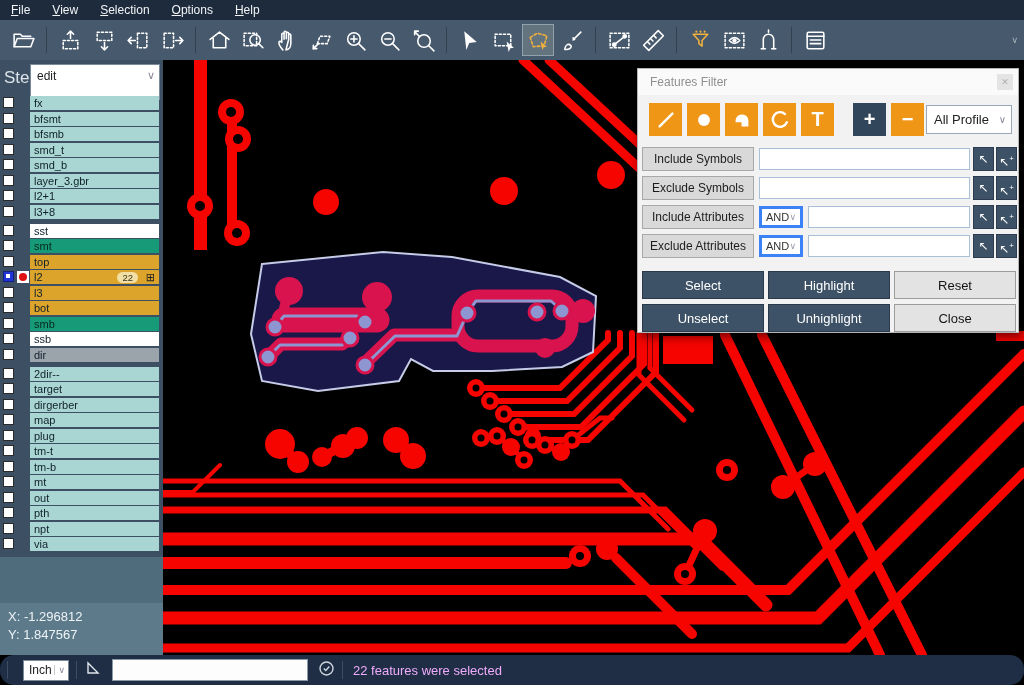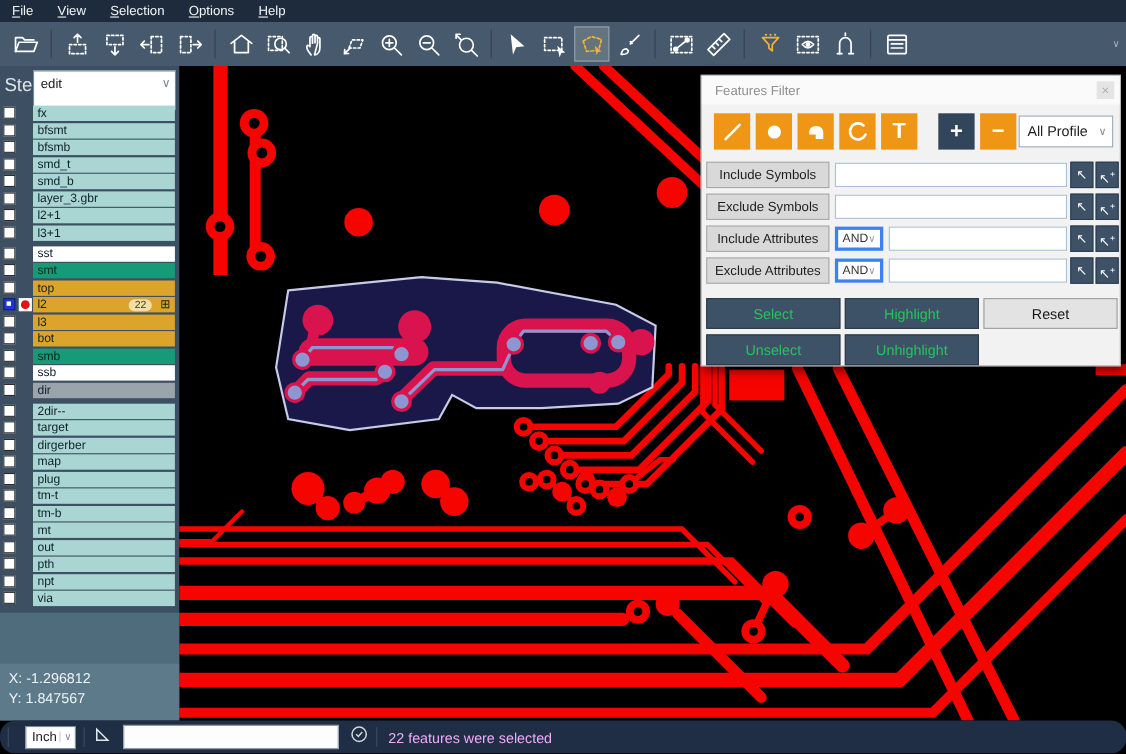--- a/index.html
+++ b/index.html
@@ -75,21 +75,21 @@
     justify-content:space-between;padding:0 4px;}
   .fand .chev{color:#99a;font-size:9px;}
   .finput{position:absolute;top:1px;height:22px;background:#fff;border:1px solid #a8c0d8;padding:0 4px;font-size:12px;}
   .finput.full{left:117px;width:211px;}
   .finput.short{left:166px;width:162px;}
   .fbtn{position:absolute;top:0;width:21px;height:24px;background:#3d5266;border:1px solid #2c3c4e;
     color:#fff;font-size:12px;line-height:22px;text-align:center;padding:0;}
   .fbtn sup{font-size:8px;}
   .fbtn.b1{left:331px;} .fbtn.b2{left:354px;}
   .abtn{position:absolute;width:122px;height:28px;font-size:13px;padding:0;}
-  .abtn.dark{background:#3d5266;border:1px solid #2b3a4a;color:#22c55e;}
+  .abtn.dark{background:#3d5266;border:1px solid #2b3a4a;color:#ffffff;}
   .abtn.light{background:#e3e3e3;border:1px solid #9c9c9c;color:#141414;}
   
   .statusbar{position:absolute;left:0;top:655px;width:1024px;height:30px;background:#1f2e45;
     display:flex;align-items:center;z-index:6;border-radius:14px;}
   .sbdiv{width:1px;height:18px;background:#3c4c63;margin:0 7px;}
   .unit-select{width:46px;height:21px;background:#fff;border:1px solid #7a8a98;font-size:12px;
     color:#222;display:flex;align-items:center;justify-content:space-between;padding:0 3px 0 5px;margin-left:8px;}
   .unit-select .chev{color:#889;font-size:9px;border-left:1px solid #ccc;padding-left:3px;}
   .angle-ico svg{width:20px;height:20px;stroke:#dfe6ec;fill:none;stroke-width:1.4;}
   .cmd-input{width:196px;height:22px;background:#fdfdfd;border:1px solid #8a9aa8;margin-left:8px;padding:0 5px;font-size:12px;}
@@ -411,21 +411,21 @@
         <div class="lrow">
           <span class="chk"></span>
           <span class="cell c-teal">layer_3.gbr</span>
         </div>
         <div class="lrow">
           <span class="chk"></span>
           <span class="cell c-teal">l2+1</span>
         </div>
         <div class="lrow">
           <span class="chk"></span>
-          <span class="cell c-teal">l3+1</span>
+          <span class="cell c-teal">l3+8</span>
         </div>
       </div>
       <div class="lgroup">
         <div class="lrow">
           <span class="chk"></span>
           <span class="cell c-white">sst</span>
         </div>
         <div class="lrow">
           <span class="chk"></span>
           <span class="cell c-green">smt</span>
@@ -584,20 +584,21 @@
         <input class="finput short" style="">
         <button class="fbtn b1">↖</button>
         <button class="fbtn b2">↖<sup>+</sup></button>
       </div>
     </div>
   <button class="abtn dark" style="left:4px;top:202px">Select</button>
   <button class="abtn dark" style="left:130px;top:202px">Highlight</button>
   <button class="abtn light" style="left:256px;top:202px">Reset</button>
   <button class="abtn dark" style="left:4px;top:235px">Unselect</button>
   <button class="abtn dark" style="left:130px;top:235px">Unhighlight</button>
+  <button class="abtn light" style="left:256px;top:235px">Close</button>
 </div>
 
 <div class="statusbar">
   <span class="sbdiv"></span>
   <div class="unit-select">
     <span>Inch</span>
     <span class="chev">∨</span>
   </div>
   <span class="sbdiv"></span>
   <span class="angle-ico"><svg viewBox="0 0 20 20">

